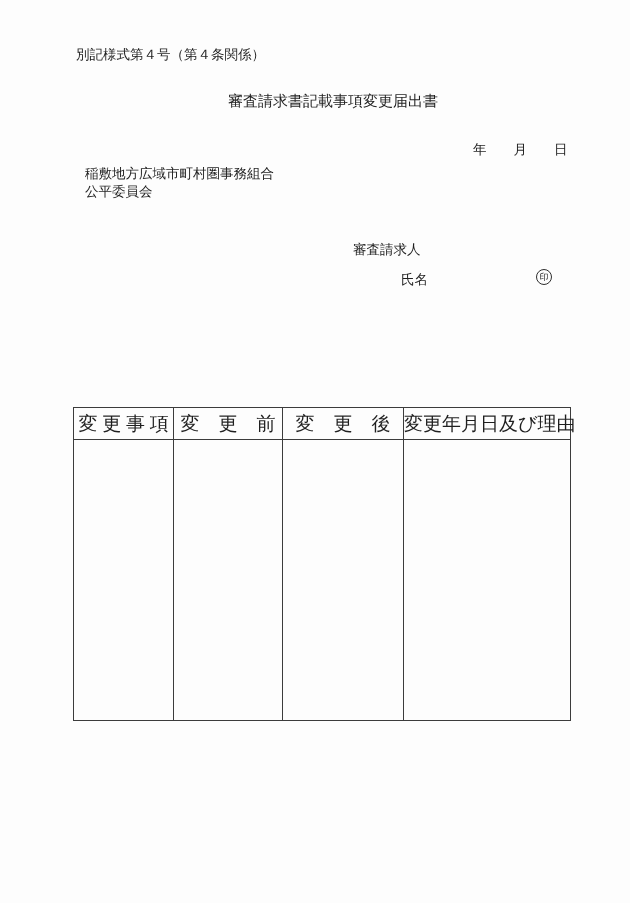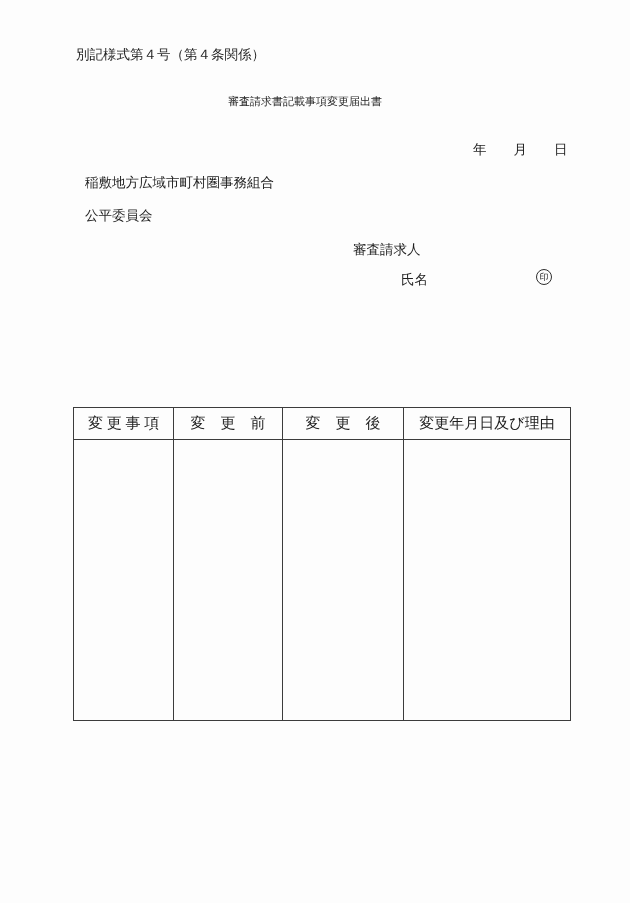--- a/index.html
+++ b/index.html
@@ -13,24 +13,24 @@
     height: 903px;
     background: #fdfdfd;
     color: #1f1f1f;
     font-family: "Liberation Serif", "DejaVu Serif", serif;
     font-size: 13.5px;
     overflow: hidden;
   }
   .abs { position: absolute; line-height: 18px; white-space: pre; }
 
   .form-id   { left: 76px;  top: 46px; }
-  .doc-title { left: 228px; top: 92px; font-size: 11px; }
+  .doc-title { left: 228px; top: 92px; font-size: 15px; }
   .date-line { left: 473px; top: 141px; text-align: center; }
 
-  .addressee { left: 85px; top: 166px; line-height: 33px; white-space: pre; }
+  .addressee { left: 85px; top: 166px; line-height: 18px; white-space: pre; font-family: Liberation Mono, monospace; }
 
   .appellant-label { left: 353px; top: 241px; }
   .name-label      { left: 375px; top: 271px; margin-left: 26px; }
 
   .seal {
     position: absolute;
     left: 536px; top: 269px;
     width: 16px; height: 16px;
     border: 1px solid #2e2e2e;
     border-radius: 50%;
@@ -58,21 +58,21 @@
     position: absolute;
     left: 73px; top: 407px;
     width: 497px;
     border-collapse: collapse;
     table-layout: fixed;
   }
   table.change-table th,
   table.change-table td {
     border: 1px solid #3c3c3c;
     font-weight: normal;
-    font-size: 15px;
+    font-size: 19px;
     padding: 0;
   }
   table.change-table th {
     height: 31px;
     text-align: center;
     vertical-align: middle;
     white-space: pre;
   }
   table.change-table td {
     height: 280px;

